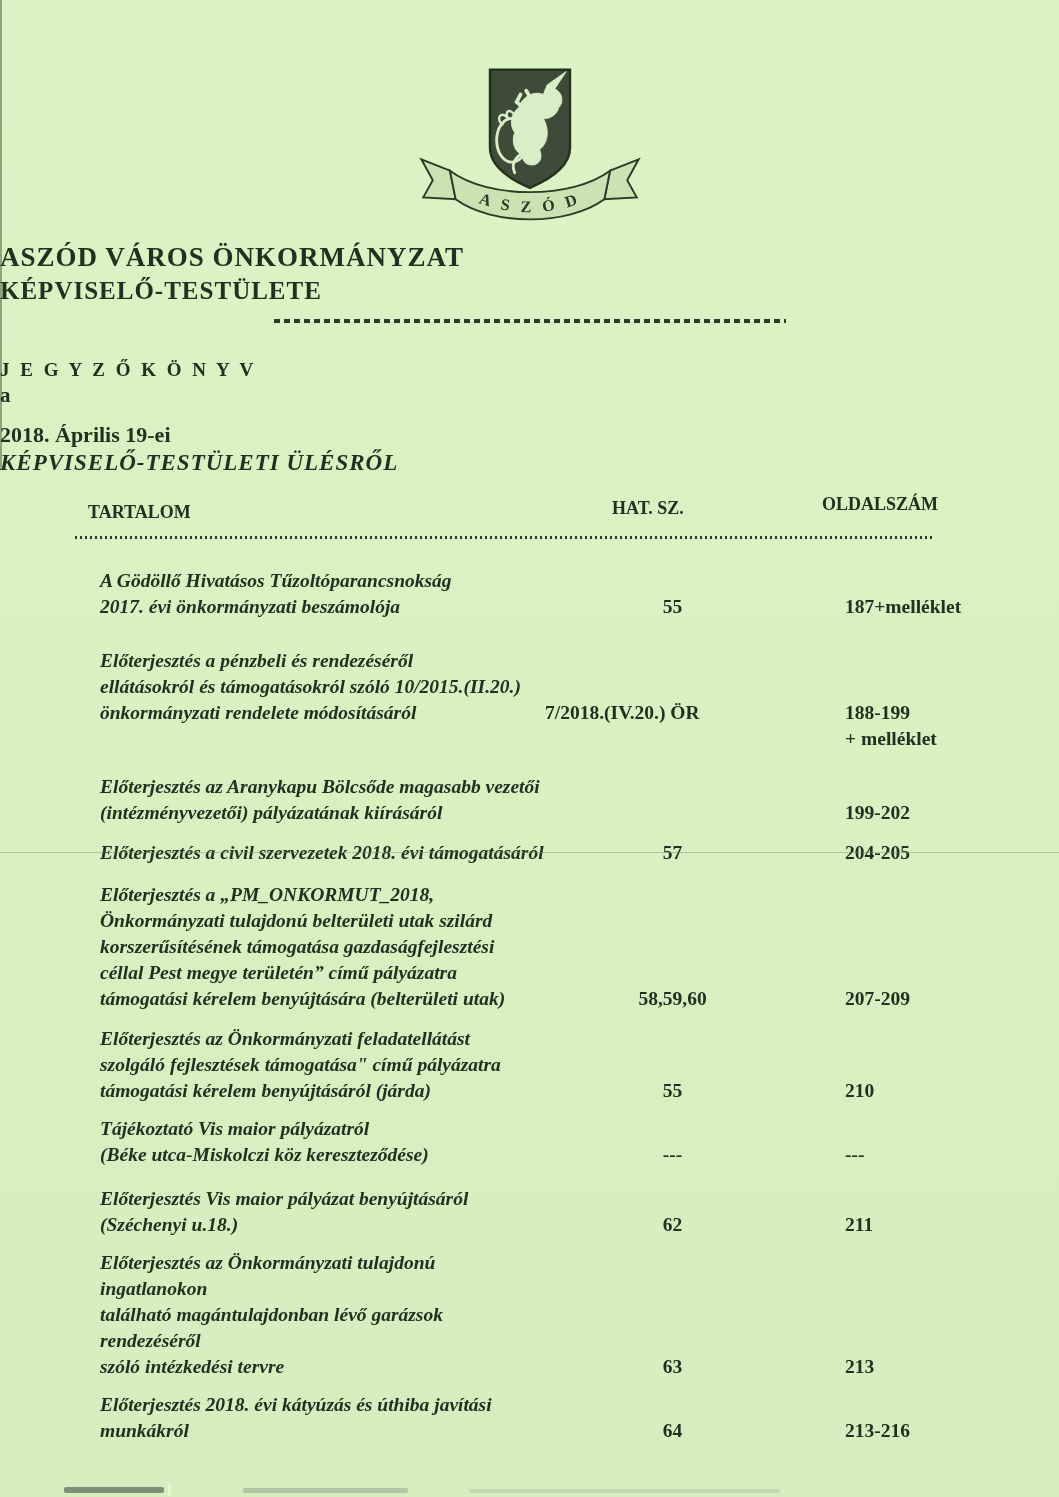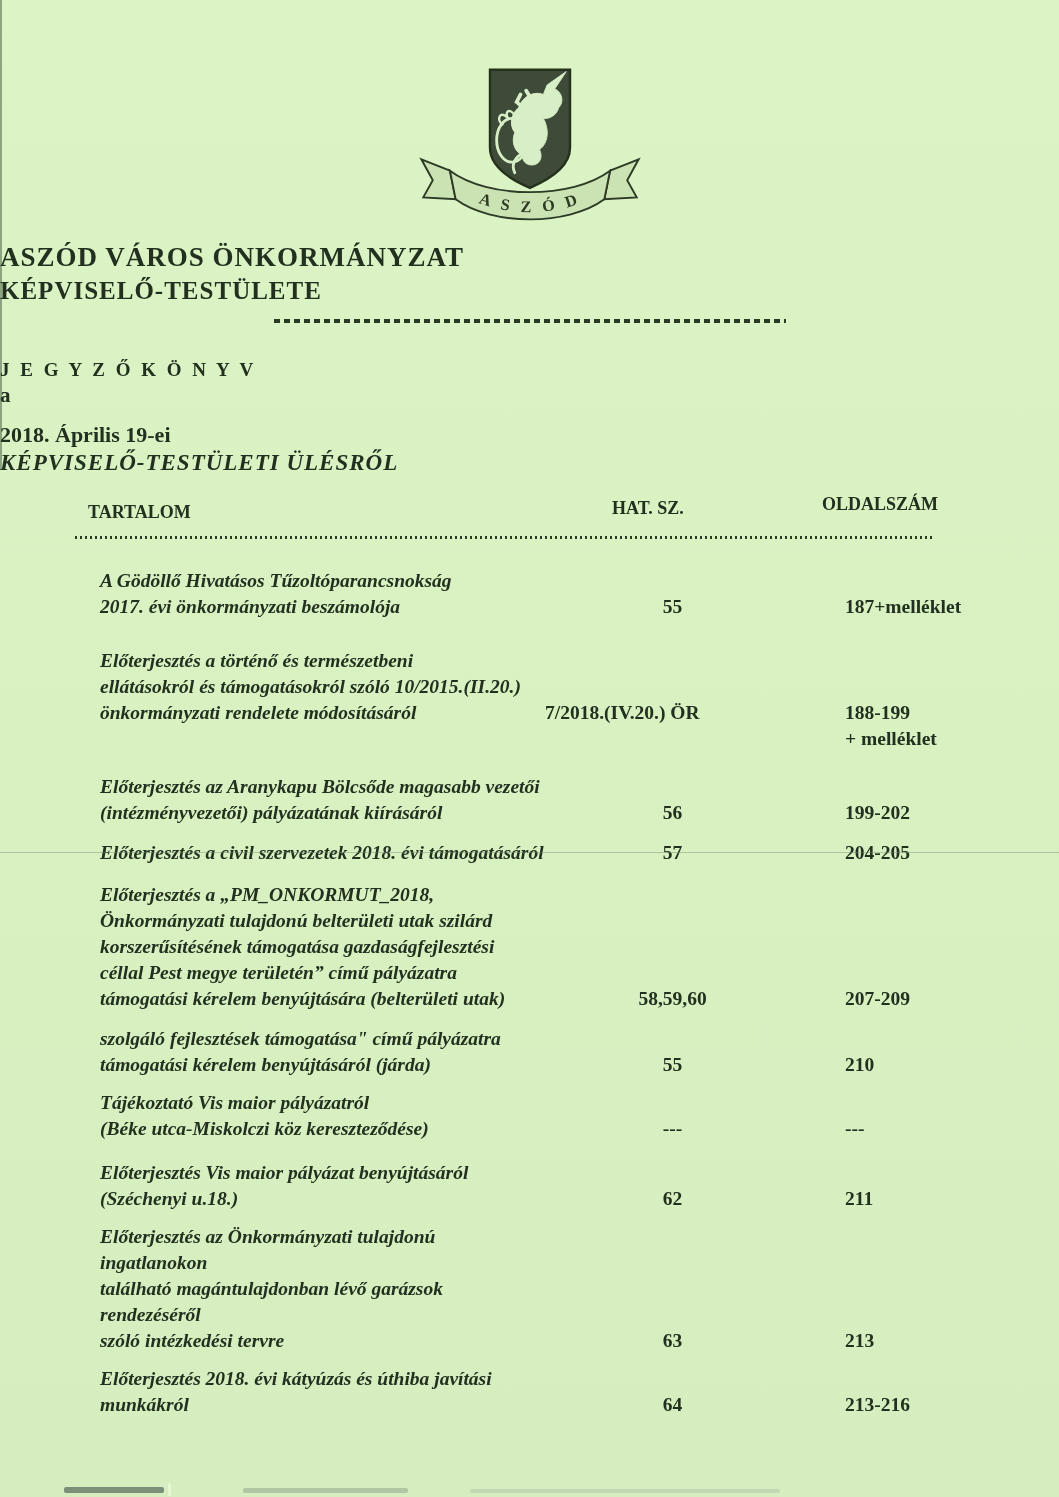--- a/index.html
+++ b/index.html
@@ -106,37 +106,36 @@
       <div class="line">2017. évi önkormányzati beszámolója</div>
     </div>
     <div class="hat">55</div>
     <div class="pages">
       <div class="line">187+melléklet</div>
     </div>
   </div>
 
   <div class="toc-row" style="margin-top:28px">
     <div class="content">
-      <div class="line">Előterjesztés a történő és természetbeni</div>
+      <div class="line">Előterjesztés a pénzbeli és rendezéséről</div>
       <div class="line">ellátásokról és támogatásokról szóló 10/2015.(II.20.)</div>
       <div class="line">önkormányzati rendelete módosításáról</div>
     </div>
     <div class="hat left-align">7/2018.(IV.20.) ÖR</div>
     <div class="pages overflow">
       <div class="line">188-199</div>
       <div class="line">+ melléklet</div>
     </div>
   </div>
 
   <div class="toc-row" style="margin-top:48px">
     <div class="content">
       <div class="line">Előterjesztés az Aranykapu Bölcsőde magasabb vezetői</div>
       <div class="line">(intézményvezetői) pályázatának kiírásáról</div>
     </div>
-    <div class="hat">56</div>
     <div class="pages">
       <div class="line">199-202</div>
     </div>
   </div>
 
   <div class="toc-row" style="margin-top:14px">
     <div class="content">
       <div class="line">Előterjesztés a civil szervezetek 2018. évi támogatásáról</div>
     </div>
     <div class="hat">57</div>
@@ -154,20 +153,21 @@
       <div class="line">támogatási kérelem benyújtására (belterületi utak)</div>
     </div>
     <div class="hat">58,59,60</div>
     <div class="pages">
       <div class="line">207-209</div>
     </div>
   </div>
 
   <div class="toc-row" style="margin-top:14px">
     <div class="content">
+      <div class="line">Előterjesztés az Önkormányzati feladatellátást</div>
       <div class="line">szolgáló fejlesztések támogatása" című pályázatra</div>
       <div class="line">támogatási kérelem benyújtásáról (járda)</div>
     </div>
     <div class="hat">55</div>
     <div class="pages">
       <div class="line">210</div>
     </div>
   </div>
 
   <div class="toc-row" style="margin-top:12px">

